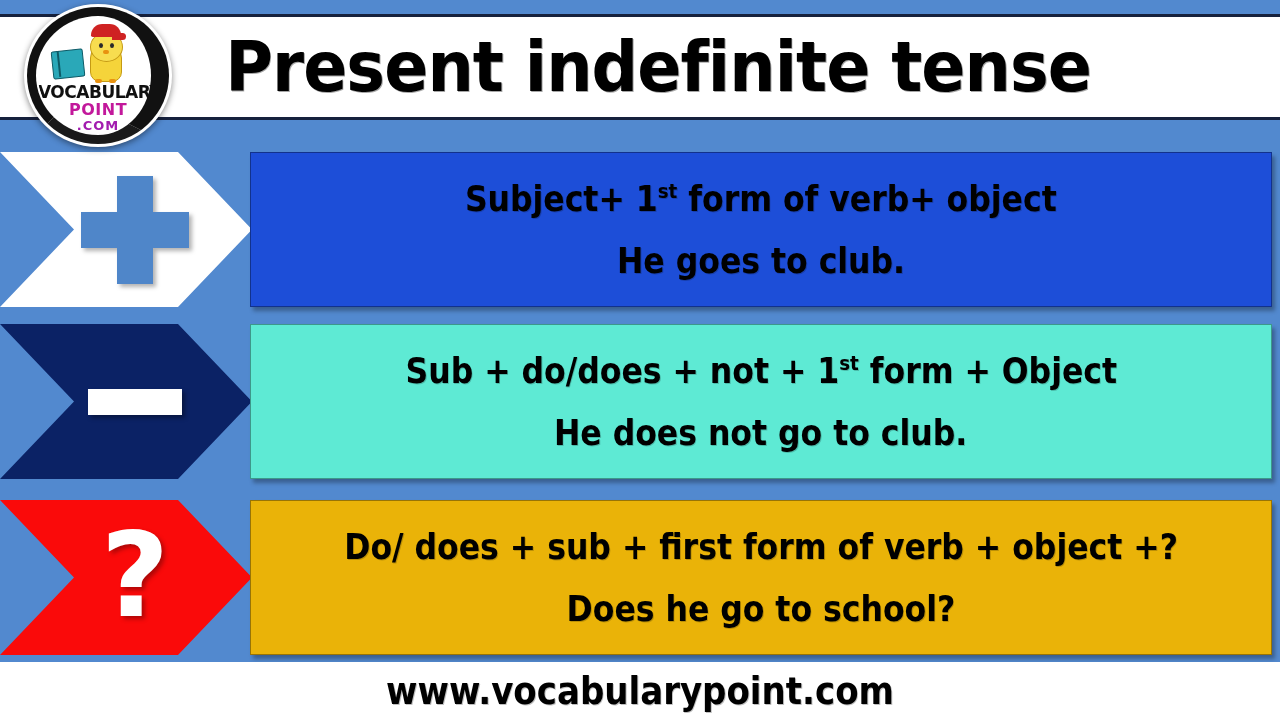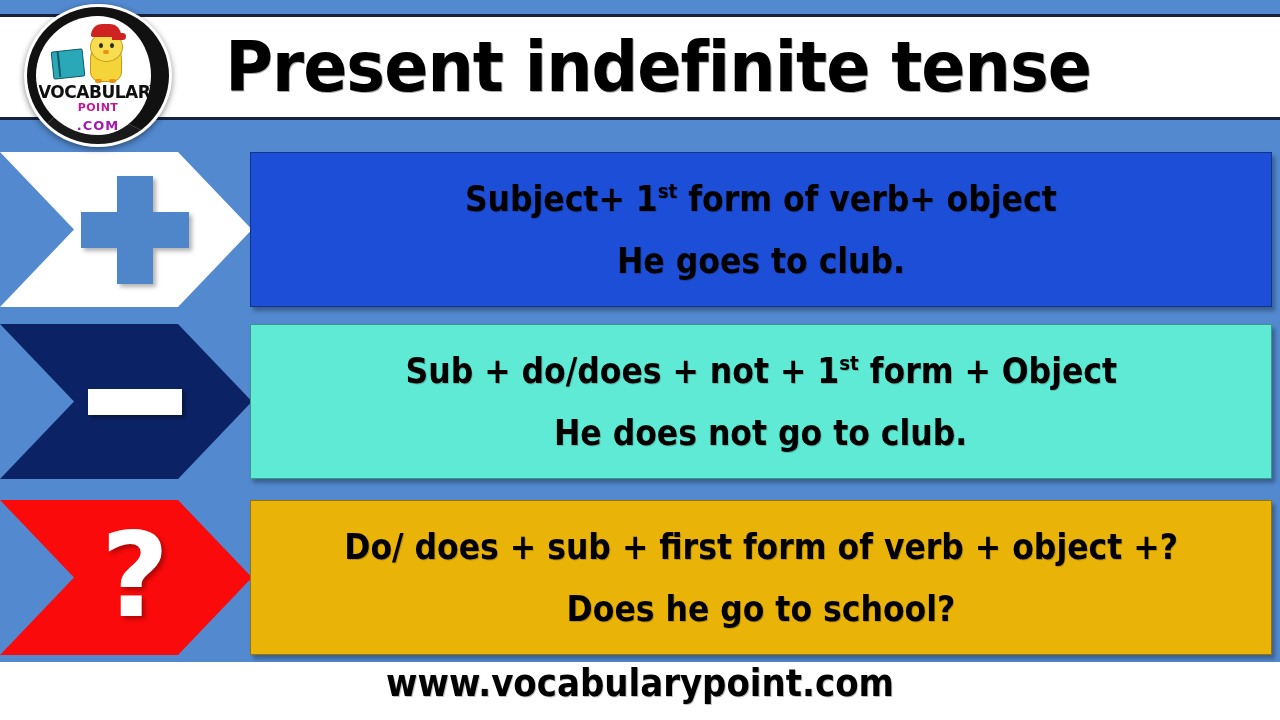--- a/index.html
+++ b/index.html
@@ -180,21 +180,21 @@
 
   .logo-word1, .logo-word2, .logo-word3 {
     position: absolute;
     width: 120px;
     text-align: center;
     font-family: "DejaVu Sans", sans-serif;
     font-weight: bold;
     line-height: 1;
   }
   .logo-word1 { top: 68px;  left: 0; font-size: 17px; color: #101010; letter-spacing: -0.5px; }
-  .logo-word2 { top: 86px;  left: 0; font-size: 11px; color: #c2189b; letter-spacing: 0.5px; }
+  .logo-word2 { top: 86px;  left: 0; font-size: 16px; color: #c2189b; letter-spacing: 0.5px; }
   .logo-word3 { top: 103px; left: 0; font-size: 13px; color: #a21caf; letter-spacing: 1px; }
 
   
   .row { position: absolute; left: 0; width: 1280px; }
   .row-1 { top: 152px; height: 155px; }
   .row-2 { top: 324px; height: 155px; }
   .row-3 { top: 500px; height: 155px; }
 
   .chevron {
     position: absolute;
@@ -277,21 +277,21 @@
 
   
   .footer {
     position: absolute;
     left: 0;
     top: 662px;
     width: 1280px;
     height: 58px;
     background: #ffffff;
     display: flex;
-    align-items: flex-start;
+    align-items: center;
     justify-content: center;
   }
   .footer-text {
     font-family: "DejaVu Sans", sans-serif;
     font-weight: bold;
     font-size: 37px;
     color: #000000;
     transform: scaleX(0.92);
     text-shadow: 1px 1px 0 rgba(0,0,0,0.25);
   }

